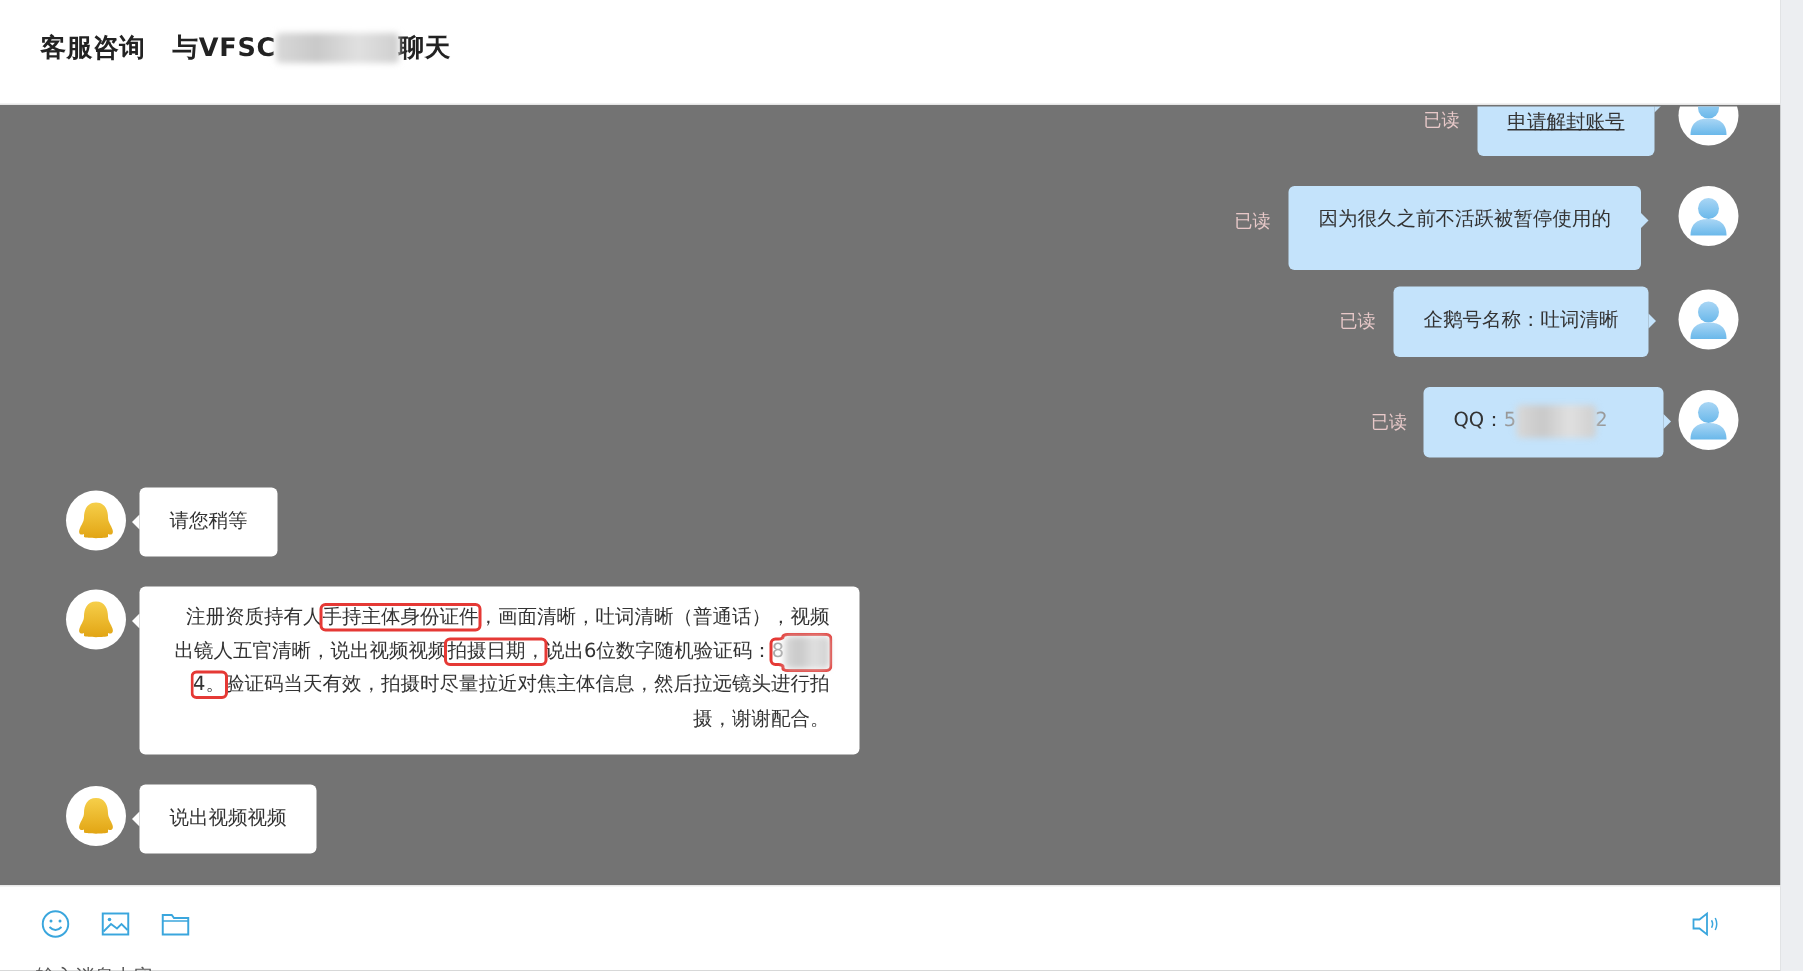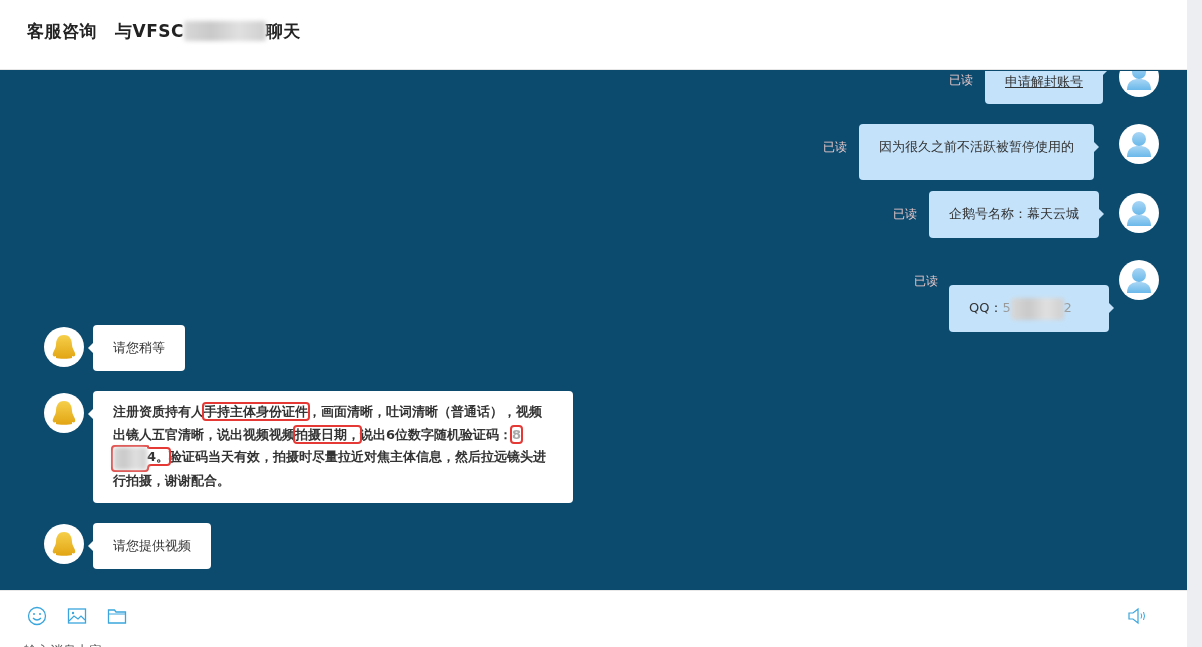--- a/index.html
+++ b/index.html
@@ -1,34 +1,34 @@
 <!DOCTYPE html>
 <html><head>
 <meta charset="utf-8">
 <style>
   * { box-sizing: border-box; margin: 0; padding: 0; }
   html, body { width: 1202px; height: 647px; overflow: hidden; background: #eceef1; font-family: "DejaVu Sans", "Liberation Sans", sans-serif; }
-  .panel { position: absolute; left: 0; top: 0; width: 1187px; height: 647px; background: #0c4a6e; }
+  .panel { position: absolute; left: 0; top: 0; width: 1187px; height: 647px; background: #737373; }
   .right-strip { position: absolute; left: 1187px; top: 0; width: 15px; height: 647px; background: #eceef1; }
   .header { position: absolute; left: 0; top: 0; width: 1187px; height: 70px; background: #fff; border-bottom: 1px solid #e6e6e6; }
   .header-title { position: absolute; left: 27px; top: 20px; font-size: 17px; font-weight: bold; color: #222; letter-spacing: 0.5px; white-space: nowrap; }
   .header-title .sep { display: inline-block; width: 18px; }
   .blur { display: inline-block; color: transparent; background: linear-gradient(90deg, #d8d8d8, #c9c9c9, #e0e0e0, #cfcfcf); filter: blur(2px); border-radius: 3px; }
   .chat { position: absolute; left: 12px; top: 71px; width: 1187px; height: 519px; overflow: hidden; }
   .scrollbar { position: absolute; left: 1176px; top: 200px; width: 5px; height: 160px; background: #dcdcdc; border-radius: 3px; }
   .msg { position: absolute; }
   .bubble { position: absolute; font-size: 13px; color: #333; line-height: 22px; border-radius: 4px; padding: 12px 20px; white-space: nowrap; }
   .bubble.out { background: #c4e3fb; }
-  .bubble.in { background: #fff; }
+  .bubble.in { background: #fff; text-align: right; }
   .bubble.out::after { content: ""; position: absolute; right: -5px; top: 18px; border-left: 5px solid #c4e3fb; border-top: 5px solid transparent; border-bottom: 5px solid transparent; }
   .bubble.in::before { content: ""; position: absolute; left: -5px; top: 18px; border-right: 5px solid #fff; border-top: 5px solid transparent; border-bottom: 5px solid transparent; }
   .read { position: absolute; font-size: 12px; color: #e8c9c9; white-space: nowrap; }
   .avatar { position: absolute; width: 40px; height: 40px; border-radius: 50%; background: #fff; overflow: hidden; }
   .avatar svg { position: absolute; left: 0; top: 0; }
-  .bubble.long { white-space: normal; width: 480px; padding: 10px 20px; line-height: 22.5px; font-weight: bold; }
+  .bubble.long { white-space: normal; width: 480px; padding: 10px 20px; line-height: 22.5px; }
   .hl { outline: 2px solid #e53935; outline-offset: 0px; border-radius: 2px; }
   .input-area { position: absolute; left: 0; top: 590px; width: 1187px; height: 57px; background: #fff; border-top: 1px solid #e8e8e8; }
   .tool { position: absolute; top: 14px; width: 22px; height: 22px; cursor: pointer; }
   .placeholder { position: absolute; left: 24px; top: 51px; font-size: 13px; color: #555; white-space: nowrap; }
 </style>
 </head>
 <body>
 
 <div class="panel">
 
@@ -69,38 +69,38 @@
               </linearGradient>
             </defs>
             <circle cx="20" cy="15" r="7" fill="url(#ub1)"></circle>
             <path d="M8 33 C8 24 14 22 20 22 C26 22 32 24 32 33 Z" fill="url(#ub1)"></path>
           </svg>
       </div>
     </div>
 
     <div class="msg">
       <span class="read" style="left:881px; top:135px;">已读</span>
-      <div class="bubble out" style="left:917px; top:120px; height:47px;"><span>企鹅号名称：幕天云城</span></div>
+      <div class="bubble out" style="left:917px; top:120px; height:47px;"><span>企鹅号名称：吐词清晰</span></div>
       <div class="avatar" style="left:1107px; top:122px;">
         <svg width="40" height="40" viewBox="0 0 40 40">
             <defs>
               <linearGradient id="ub2" x1="0" y1="0" x2="0" y2="1">
                 <stop offset="0" stop-color="#a9d6f5"></stop>
                 <stop offset="1" stop-color="#6ab8ea"></stop>
               </linearGradient>
             </defs>
             <circle cx="20" cy="15" r="7" fill="url(#ub2)"></circle>
             <path d="M8 33 C8 24 14 22 20 22 C26 22 32 24 32 33 Z" fill="url(#ub2)"></path>
           </svg>
       </div>
     </div>
 
     <div class="msg">
       <span class="read" style="left:902px; top:202px;">已读</span>
-      <div class="bubble out" style="left:937px; top:187px; height:47px; width:160px;margin-top:27px;"><span>QQ：</span><span style="color:#999;">5</span><span class="blur" style="font-size:11px;">XXXXXXX</span><span style="color:#999;">2</span></div>
+      <div class="bubble out" style="left:937px; top:187px; height:47px; width:160px;"><span>QQ：</span><span style="color:#999;">5</span><span class="blur" style="font-size:11px;">XXXXXXX</span><span style="color:#999;">2</span></div>
       <div class="avatar" style="left:1107px; top:189px;">
         <svg width="40" height="40" viewBox="0 0 40 40">
             <defs>
               <linearGradient id="ub3" x1="0" y1="0" x2="0" y2="1">
                 <stop offset="0" stop-color="#a9d6f5"></stop>
                 <stop offset="1" stop-color="#6ab8ea"></stop>
               </linearGradient>
             </defs>
             <circle cx="20" cy="15" r="7" fill="url(#ub3)"></circle>
             <path d="M8 33 C8 24 14 22 20 22 C26 22 32 24 32 33 Z" fill="url(#ub3)"></path>
@@ -143,21 +143,21 @@
         <svg width="40" height="40" viewBox="0 0 40 40">
             <defs>
               <linearGradient id="pg6" x1="0" y1="0" x2="0" y2="1">
                 <stop offset="0" stop-color="#f6cf4a"></stop>
                 <stop offset="1" stop-color="#e2a514"></stop>
               </linearGradient>
             </defs>
             <path d="M20 8 C26 8 28 13 28 18 C28 21 30 23 31 26 C32 29 30 30 28 29 L28 31 C26 32 14 32 12 31 L12 29 C10 30 8 29 9 26 C10 23 12 21 12 18 C12 13 14 8 20 8 Z" fill="url(#pg6)"></path>
           </svg>
       </div>
-      <div class="bubble in" style="left:81px; top:452px; height:46px;"><span>请您提供视频</span></div>
+      <div class="bubble in" style="left:81px; top:452px; height:46px;"><span>说出视频视频</span></div>
     </div>
 
     <div class="scrollbar" style="top:130px;"></div>
   </div>
 
   <div class="input-area">
     <div class="tool" style="left:26px;">
       <svg width="22" height="22" viewBox="0 0 22 22">
           <circle cx="11" cy="11" r="8.5" fill="none" stroke="#3aa6dd" stroke-width="1.3"></circle>
           <circle cx="8" cy="9" r="1" fill="#3aa6dd"></circle>

